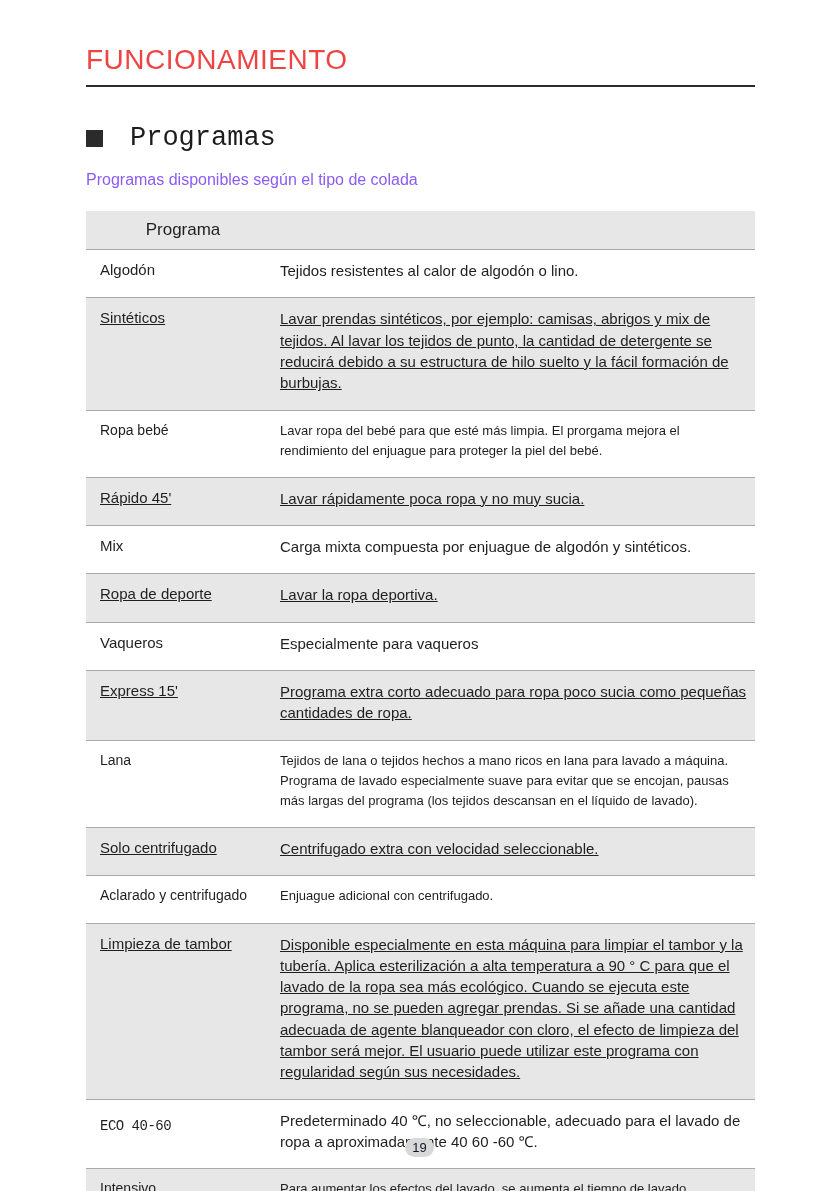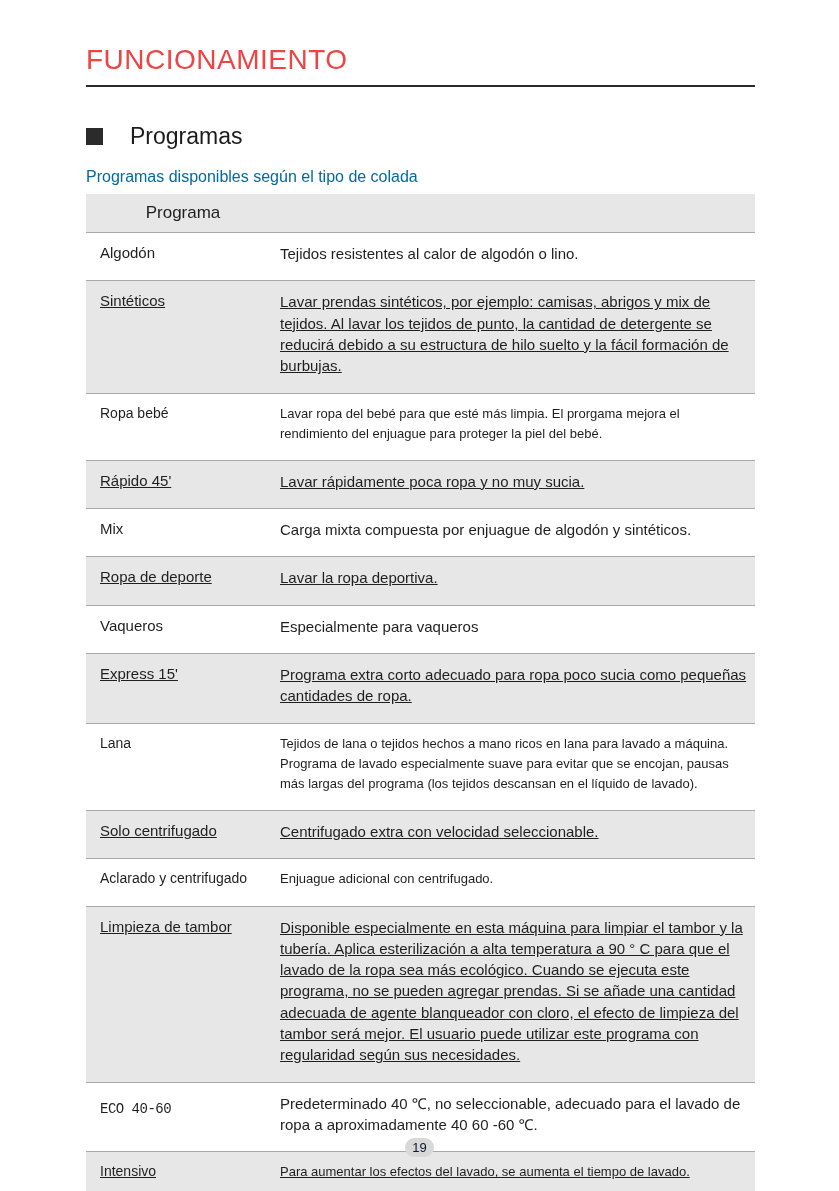--- a/index.html
+++ b/index.html
@@ -55,29 +55,30 @@
   .section-bullet {
     width: 17px;
     height: 17px;
     background: #2b2b2b;
     display: inline-block;
     margin-right: 27px;
     flex: 0 0 auto;
   }
 
   .section-title {
-    font-size: 23px;
+    font-size: 27px;
     font-weight: 400;
     color: #1c1c1c;
+    font-family: Liberation Mono, monospace;
   }
 
   .subtitle {
     font-size: 16px;
-    margin-bottom: 8px;
-    color: #0369a1;
+    margin-bottom: 22px;
+    color: #8b5cf6;
   }
 
   
   .programs-table {
     width: 100%;
   }
 
   .row {
     display: flex;
     border-bottom: 1px solid var(--row-border);

